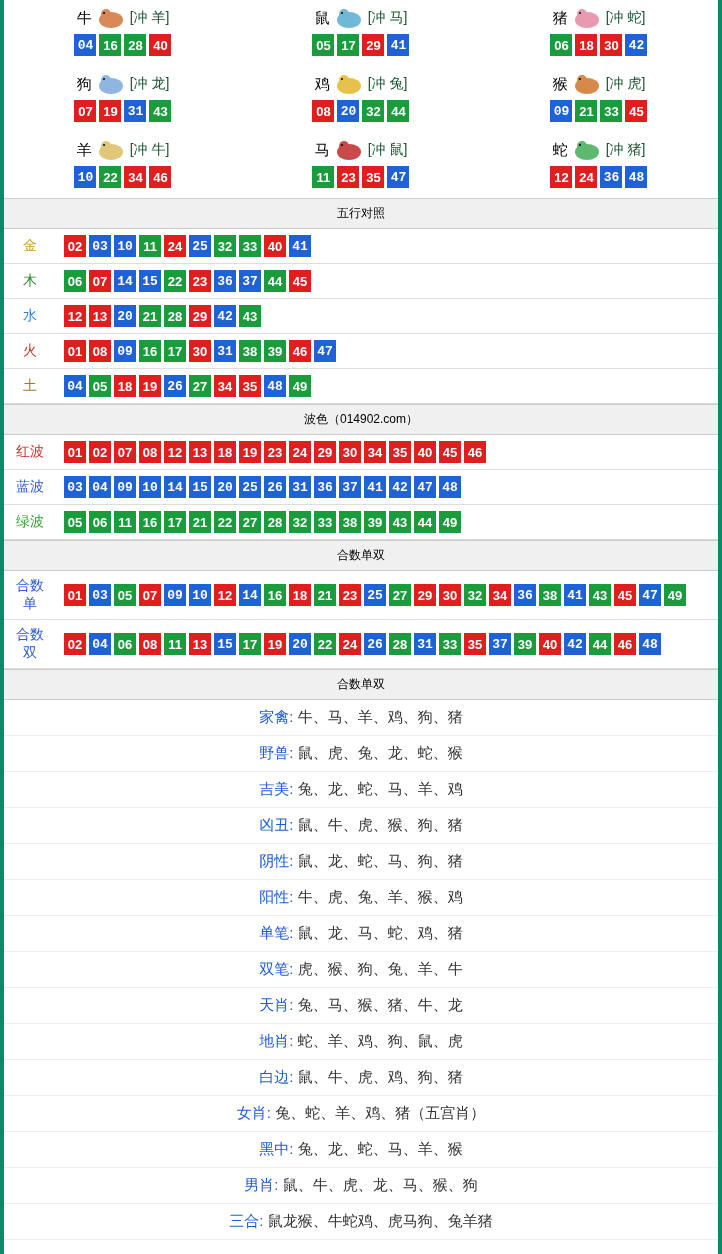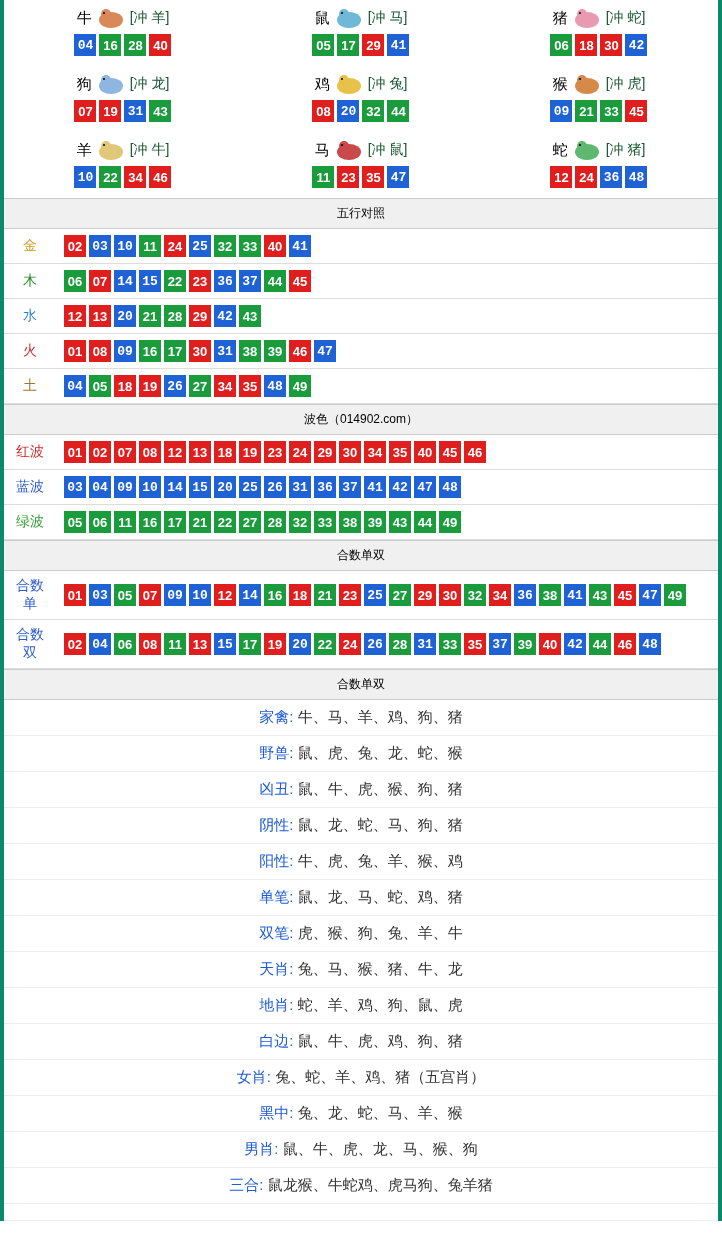--- a/index.html
+++ b/index.html
@@ -428,20 +428,21 @@
             </div>
           </td>
         </tr>
       </tbody>
     </table>
 
   <div class="sec-head">合数单双</div>
   <div id="attr-body">
       <div class="attr-row"><span class="attr-key">家禽: </span><span class="attr-val">牛、马、羊、鸡、狗、猪</span></div>
       <div class="attr-row"><span class="attr-key">野兽: </span><span class="attr-val">鼠、虎、兔、龙、蛇、猴</span></div>
+      <div class="attr-row"><span class="attr-key">吉美: </span><span class="attr-val">兔、龙、蛇、马、羊、鸡</span></div>
       <div class="attr-row"><span class="attr-key">凶丑: </span><span class="attr-val">鼠、牛、虎、猴、狗、猪</span></div>
       <div class="attr-row"><span class="attr-key">阴性: </span><span class="attr-val">鼠、龙、蛇、马、狗、猪</span></div>
       <div class="attr-row"><span class="attr-key">阳性: </span><span class="attr-val">牛、虎、兔、羊、猴、鸡</span></div>
       <div class="attr-row"><span class="attr-key">单笔: </span><span class="attr-val">鼠、龙、马、蛇、鸡、猪</span></div>
       <div class="attr-row"><span class="attr-key">双笔: </span><span class="attr-val">虎、猴、狗、兔、羊、牛</span></div>
       <div class="attr-row"><span class="attr-key">天肖: </span><span class="attr-val">兔、马、猴、猪、牛、龙</span></div>
       <div class="attr-row"><span class="attr-key">地肖: </span><span class="attr-val">蛇、羊、鸡、狗、鼠、虎</span></div>
       <div class="attr-row"><span class="attr-key">白边: </span><span class="attr-val">鼠、牛、虎、鸡、狗、猪</span></div>
       <div class="attr-row"><span class="attr-key">女肖: </span><span class="attr-val">兔、蛇、羊、鸡、猪（五宫肖）</span></div>
       <div class="attr-row"><span class="attr-key">黑中: </span><span class="attr-val">兔、龙、蛇、马、羊、猴</span></div>

